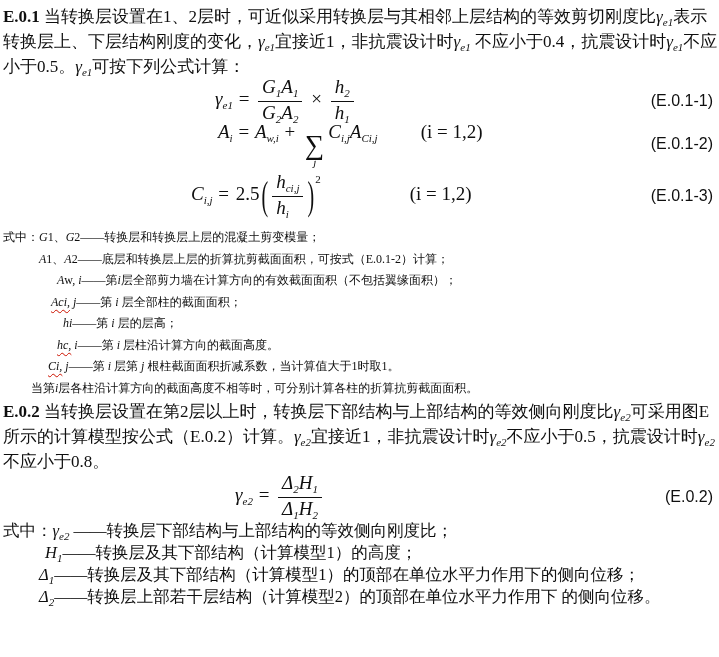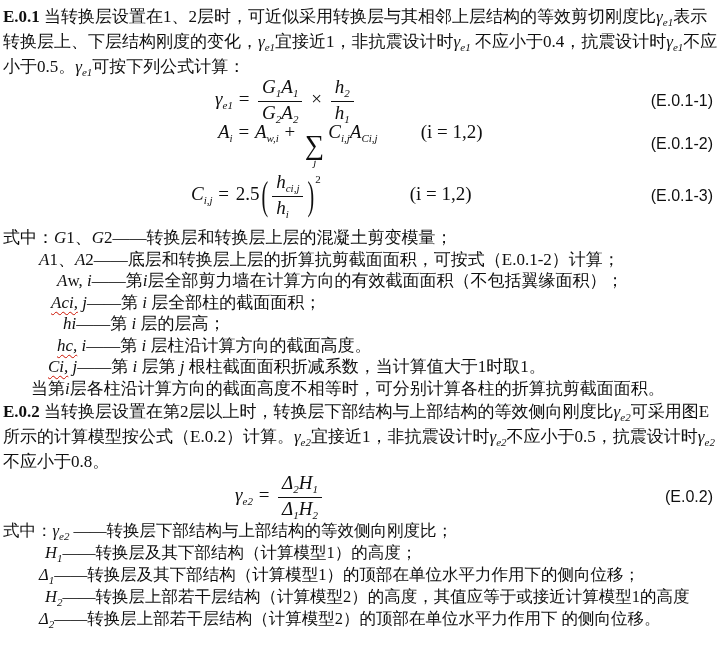--- a/index.html
+++ b/index.html
@@ -7,21 +7,21 @@
   body { background:#888; }
   .page {
     position:relative; width:719px; height:657px; overflow:hidden;
     background:var(--bg); color:var(--ink);
     font-family:"Liberation Serif","DejaVu Serif",serif;
     padding:4px 0 0 3px;
   }
   
   .tline { height:25px; line-height:25px; font-size:17px; white-space:nowrap; }
   
-  .dline  { height:21.5px; line-height:21.5px; font-size:17px; white-space:nowrap; }
+  .dline  { height:21.5px; line-height:21.5px; font-size:12px; white-space:nowrap; }
   .dline2 { height:22px;   line-height:22px;   font-size:16.5px; white-space:nowrap; }
   
   .mtxt { font-style:normal; }
   .mb   { font-weight:bold; }
   .mvar { font-style:italic; font-family:"Liberation Serif","DejaVu Serif",serif; }
   .mrm  { font-style:normal; font-family:"Liberation Serif","DejaVu Serif",serif; padding:0 1px; }
   .msub { font-style:italic; font-size:11px; vertical-align:-4px; font-family:"Liberation Serif","DejaVu Serif",serif; }
   .msup { font-style:normal; font-size:11px; vertical-align:8px; }
   .suphigh { vertical-align:17px; }
   .sq { text-decoration-line:underline; text-decoration-style:wavy; text-decoration-color:var(--sq); text-decoration-thickness:1px; text-underline-offset:3px; }
@@ -94,16 +94,15 @@
     <span class="math"><span class="mvar">γ</span><span class="msub">e2</span><span class="mrm"> = </span><span class="frac">
           <span class="fnum"><span class="mvar">Δ</span><span class="msub">2</span><span class="mvar">H</span><span class="msub">1</span></span>
           <span class="fden"><span class="mvar">Δ</span><span class="msub">1</span><span class="mvar">H</span><span class="msub">2</span></span>
         </span></span>
     <span class="flabel">(E.0.2)</span>
   </div>
 
   <div class="dline2" style="padding-left:0px"><span class="mtxt">式中：</span><span class="mvar">γ</span><span class="msub">e2</span><span class="mtxt"> ——转换层下部结构与上部结构的等效侧向刚度比；</span></div>
   <div class="dline2" style="padding-left:42px"><span class="mvar">H</span><span class="msub">1</span><span class="mtxt">——转换层及其下部结构（计算模型1）的高度；</span></div>
   <div class="dline2" style="padding-left:36px"><span class="mvar">Δ</span><span class="msub">1</span><span class="mtxt">——转换层及其下部结构（计算模型1）的顶部在单位水平力作用下的侧向位移；</span></div>
-  <div class="dline2" style="padding-left:42px"><span class="mvar">H</span><span class="msub">2</span><span class="mtxt">——转换层上部若干层结构（计算模型2）的高度，其值应等于或接近计算模型1的高度</span></div>
   <div class="dline2" style="padding-left:36px"><span class="mvar">Δ</span><span class="msub">2</span><span class="mtxt">——转换层上部若干层结构（计算模型2）的顶部在单位水平力作用下 的侧向位移。</span></div>
 
 </div>
 
 </body></html>

